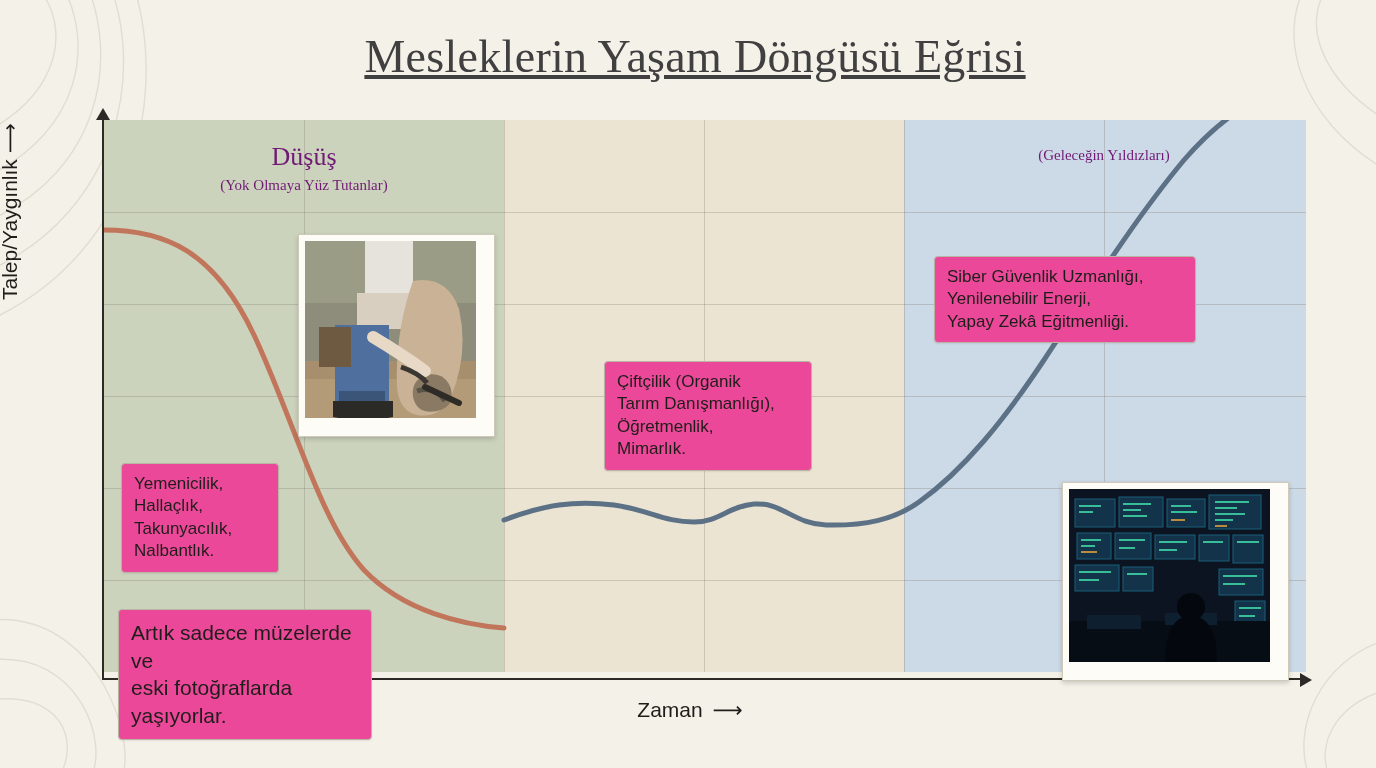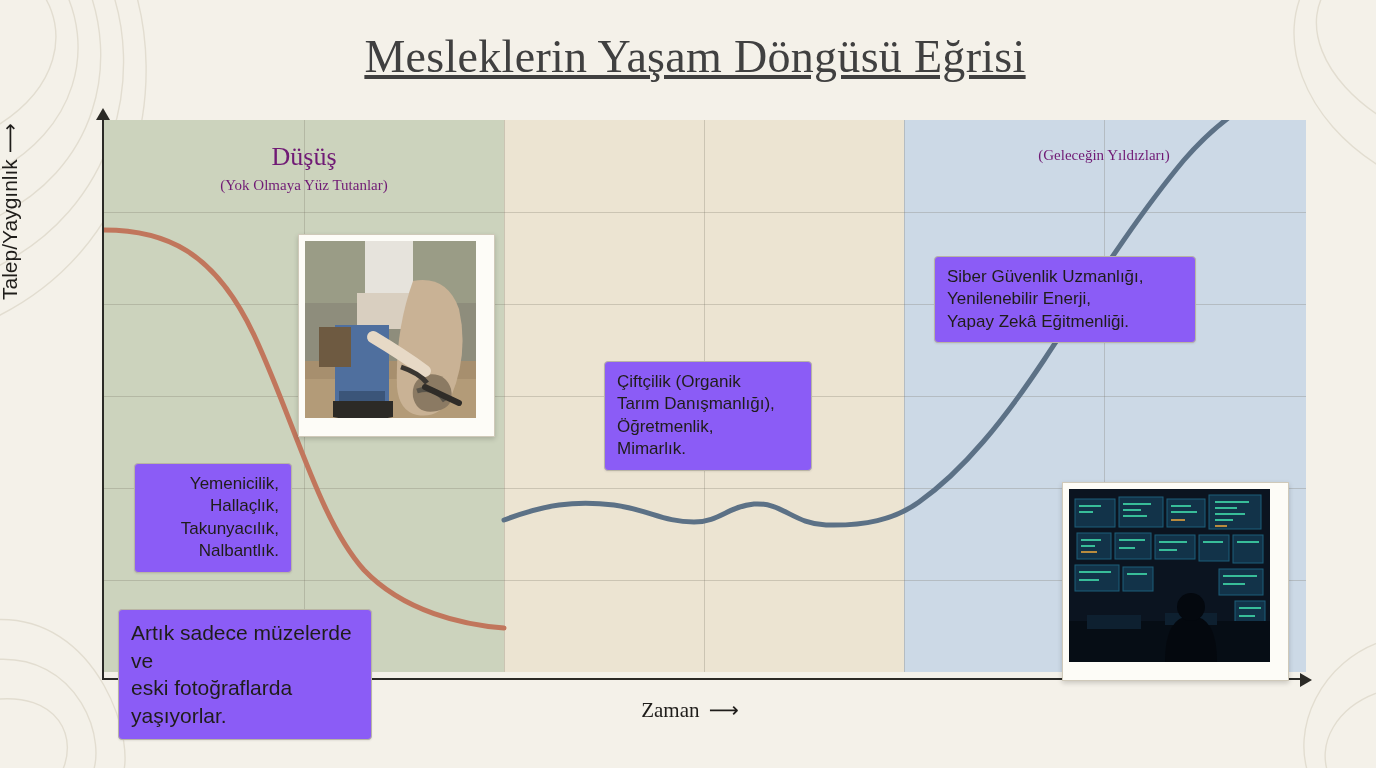--- a/index.html
+++ b/index.html
@@ -117,50 +117,49 @@
 
   .xlabel {
     position: absolute;
     left: 0;
     top: 698px;
     width: 1376px;
     text-align: center;
     font-size: 21px;
     color: #1f1d1a;
     z-index: 4;
-    font-family: Liberation Serif, serif;
   }
   .xlabel span { margin-left: 4px; }
 
   
   .curves {
     position: absolute;
     left: 104px;
     top: 120px;
     width: 1202px;
     height: 552px;
     z-index: 3;
     pointer-events: none;
   }
 
   
   .callout {
     position: absolute;
-    background: #8b5cf6;
+    background: #ec4899;
     border: 1px solid #b9b4a4;
     border-radius: 4px;
     padding: 9px 12px;
     font-size: 17px;
     line-height: 1.32;
     color: #1f1d1a;
     z-index: 6;
     box-shadow: 0 1px 2px rgba(0,0,0,0.07);
     white-space: pre-line;
   }
-  .callout-yemeni   { left: 134px; top: 463px; width: 132px; text-align: right; }
+  .callout-yemeni   { left: 121px; top: 463px; width: 132px; }
   .callout-muze     { left: 118px; top: 609px; width: 228px; font-size: 21px; }
   .callout-ciftci   { left: 604px; top: 361px; width: 182px; }
   .callout-siber    { left: 934px; top: 256px; width: 236px; }
 
   
   .photo {
     position: absolute;
     background: #fdfcf7;
     border: 1px solid #cfc9b9;
     padding: 6px;

